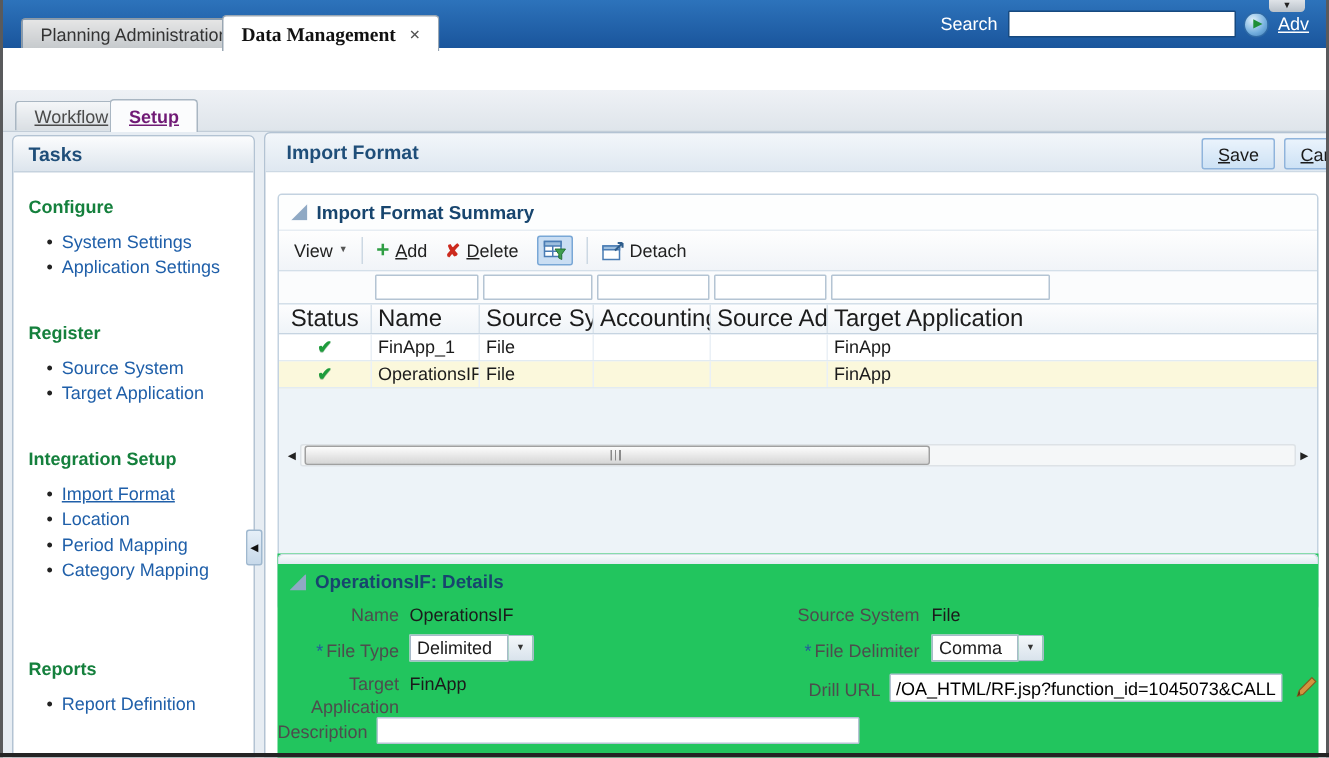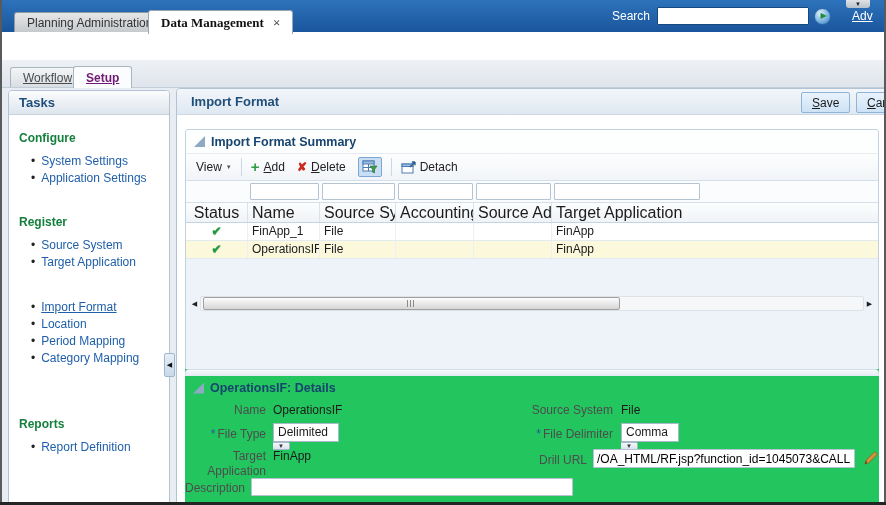--- a/index.html
+++ b/index.html
@@ -27,21 +27,21 @@
   .search-area { position:absolute; right:0; top:0; height:32px; display:flex;
     align-items:center; color:#fff; }
   .search-label { margin-right:7px; }
   .search-input { width:152px; height:18px; border:1px solid #16497f; background:#fff;
     border-radius:1px; font-size:12px; padding:0 3px; }
   .search-go { width:17px; height:17px; margin-left:5px; border-radius:50%;
     background:radial-gradient(circle at 35% 30%, #dff0fb, #72aede 60%, #3f7cb6);
     border:1px solid #2f6aa6; display:flex; align-items:center; justify-content:center;
     cursor:pointer; }
   .search-go span { color:#1e8f37; font-size:8px; line-height:8px; transform:translateX(1px); }
-  .adv-link { margin-left:21px; width:34px; overflow:hidden; white-space:nowrap; cursor:pointer;text-decoration:underline; }
+  .adv-link { margin-left:6px; width:34px; overflow:hidden; white-space:nowrap; cursor:pointer;text-decoration:underline; }
   .top-notch { position:absolute; left:846px; top:0; width:24px; height:8px;
     background:linear-gradient(#dfe3e8,#b9c1c9); border-radius:0 0 3px 3px;
     display:flex; align-items:center; justify-content:center; font-size:6px; color:#222;
     cursor:pointer; z-index:4; }
 
   
   .strip-white { position:absolute; left:0; top:32px; width:886px; height:28px; background:#fff; }
   .subtabs { position:absolute; left:0; top:60px; width:886px; height:28px;
     background:linear-gradient(#eef1f5,#dfe5eb); border-bottom:1px solid #c2cdd8; }
   .stab { position:absolute; bottom:0; height:20px; display:flex; align-items:center;
@@ -147,21 +147,21 @@
     background:repeating-linear-gradient(90deg,#8a8a8a 0 1px,transparent 1px 3px); }
 
   
   .details-box { position:absolute; left:8px; top:280px; width:694px; height:137px; background:#22c55e; }
   .box-cap { height:7px; background:linear-gradient(#f7fafc,#e2eaf1);
     border:1px solid #d5dfe9; border-bottom:none; border-radius:4px 4px 0 0; }
   .details-title-row { position:absolute; left:8px; top:12px; display:flex; align-items:center; }
   .flabel { position:absolute; color:#4d4d4d; text-align:right; line-height:15px; }
   .fvalue { position:absolute; color:#1b1b1b; line-height:15px; }
   .req { color:#255a9e; margin-right:2px; }
-  .sel { position:absolute; display:flex; height:18px;flex-direction:column; }
+  .sel { position:absolute; display:flex; height:18px; }
   .sel-text { border:1px solid #a7bac9; background:#fff; padding:1px 4px; line-height:15px; }
   .sel-btn { width:17px; border:1px solid #a7bac9; border-left:none;
     background:linear-gradient(#f4f7fa,#d9e3ec); border-radius:0 2px 2px 0;
     display:flex; align-items:center; justify-content:center; cursor:pointer; }
   .sel-btn span { font-size:6px; color:#333; }
   .txt-input { position:absolute; border:1px solid #b4c4d3; background:#fff;
     font-size:12px; padding:0 3px; border-radius:1px; }
   .drill-input { left:408px; top:80px; width:262px; height:19px; }
   .desc-input { left:66px; top:109px; width:322px; height:18px; }
   .pencil { position:absolute; left:678px; top:80px; width:17px; height:17px; cursor:pointer; }
@@ -235,20 +235,21 @@
         <ul class="task-list">
           <li>
               <span class="task-link">Source System</span>
             </li>
           <li>
               <span class="task-link">Target Application</span>
             </li>
         </ul>
       </div>
       <div class="task-section">
+        <div class="task-heading">Integration Setup</div>
         <ul class="task-list">
           <li>
               <span class="task-link current">Import Format</span>
             </li>
           <li>
               <span class="task-link">Location</span>
             </li>
           <li>
               <span class="task-link">Period Mapping</span>
             </li>

